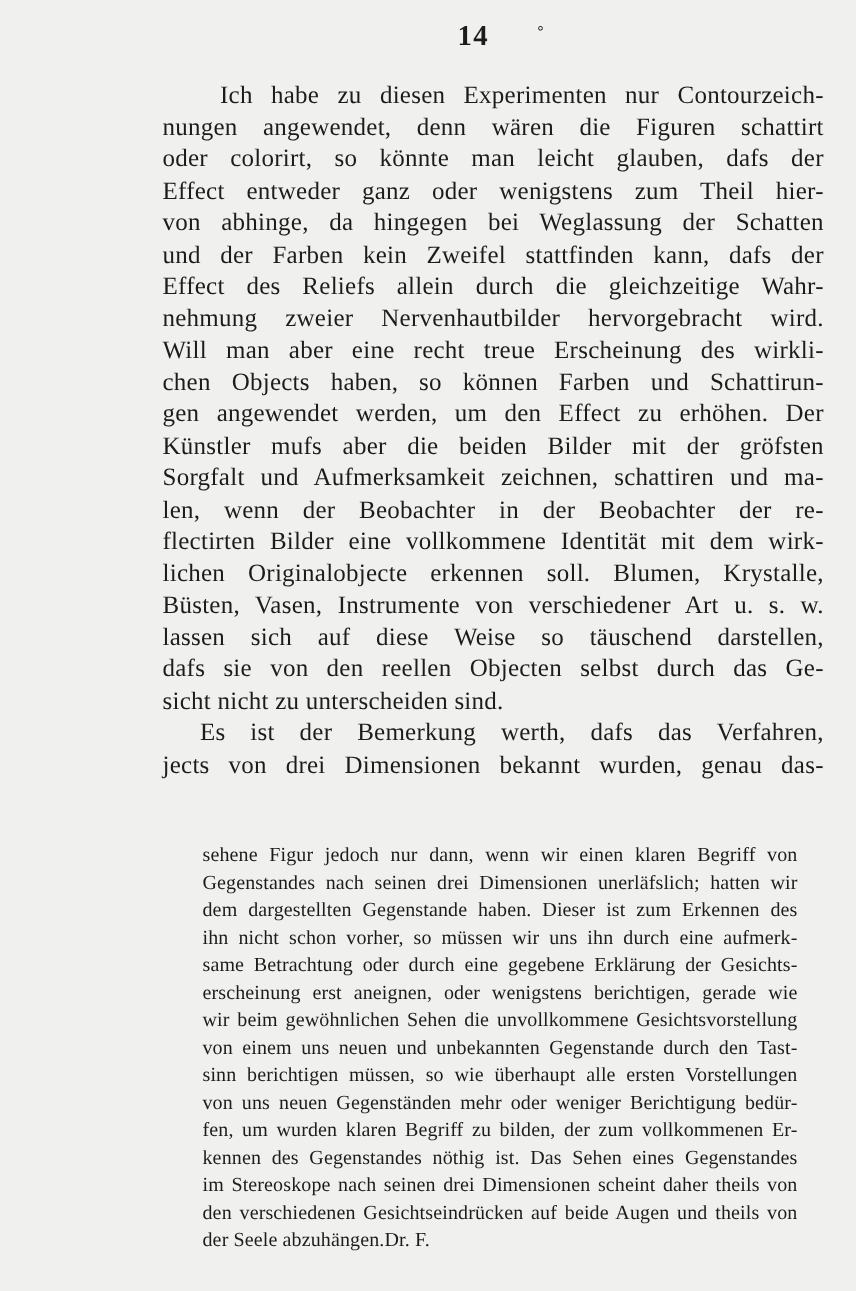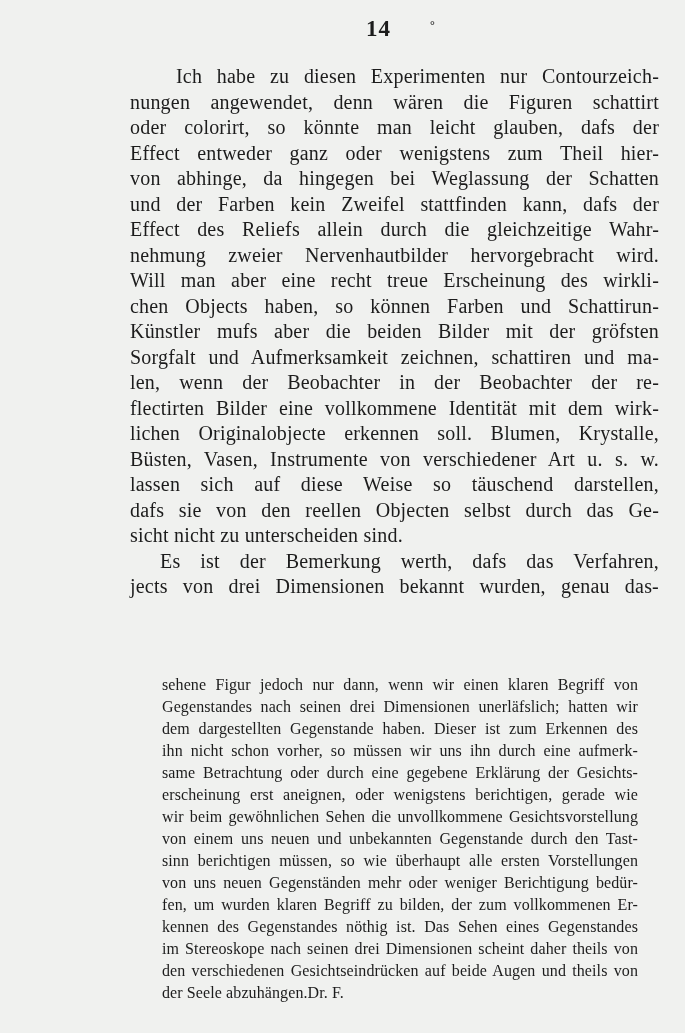--- a/index.html
+++ b/index.html
@@ -87,20 +87,21 @@
       <p class="line indent1">Ich habe zu diesen Experimenten nur Contourzeich-</p>
       <p class="line">nungen angewendet, denn wären die Figuren schattirt</p>
       <p class="line">oder colorirt, so könnte man leicht glauben, dafs der</p>
       <p class="line">Effect entweder ganz oder wenigstens zum Theil hier-</p>
       <p class="line">von abhinge, da hingegen bei Weglassung der Schatten</p>
       <p class="line">und der Farben kein Zweifel stattfinden kann, dafs der</p>
       <p class="line">Effect des Reliefs allein durch die gleichzeitige Wahr-</p>
       <p class="line">nehmung zweier Nervenhautbilder hervorgebracht wird.</p>
       <p class="line">Will man aber eine recht treue Erscheinung des wirkli-</p>
       <p class="line">chen Objects haben, so können Farben und Schattirun-</p>
+      <p class="line">gen angewendet werden, um den Effect zu erhöhen.  Der</p>
       <p class="line">Künstler mufs aber die beiden Bilder mit der gröfsten</p>
       <p class="line">Sorgfalt und Aufmerksamkeit zeichnen, schattiren und ma-</p>
       <p class="line">len, wenn der Beobachter in der Beobachter der re-</p>
       <p class="line">flectirten Bilder eine vollkommene Identität mit dem wirk-</p>
       <p class="line">lichen Originalobjecte erkennen soll.  Blumen, Krystalle,</p>
       <p class="line">Büsten, Vasen, Instrumente von verschiedener Art u. s. w.</p>
       <p class="line">lassen sich auf diese Weise so täuschend darstellen,</p>
       <p class="line">dafs sie von den reellen Objecten selbst durch das Ge-</p>
       <p class="line flush">sicht nicht zu unterscheiden sind.</p>
       <p class="line indent2">Es ist der Bemerkung werth, dafs das Verfahren,</p>

